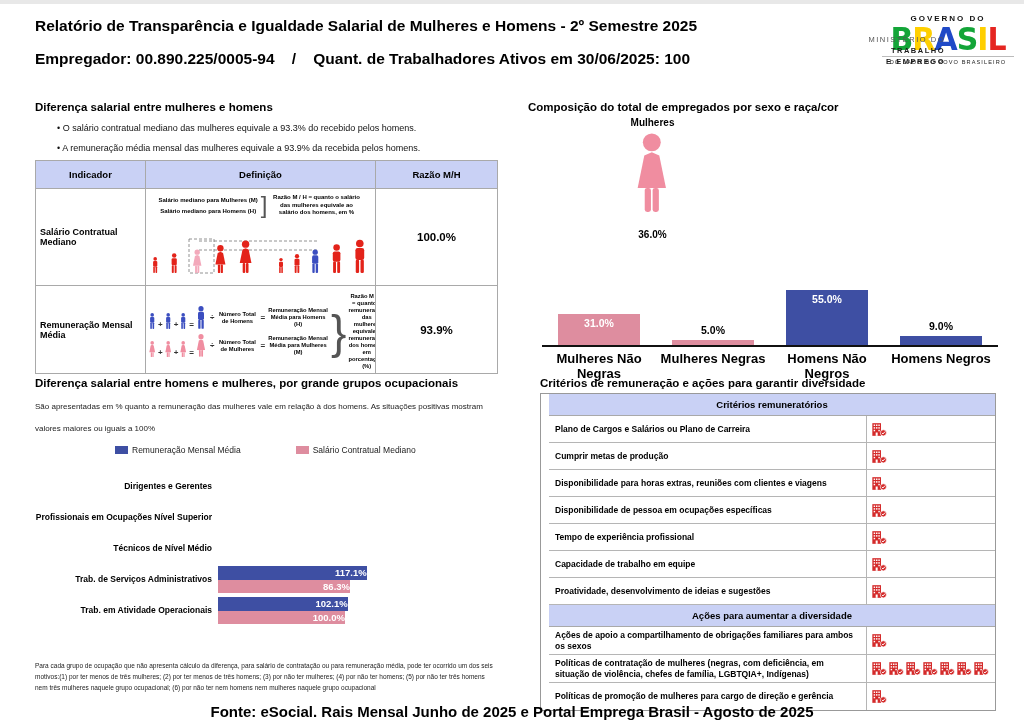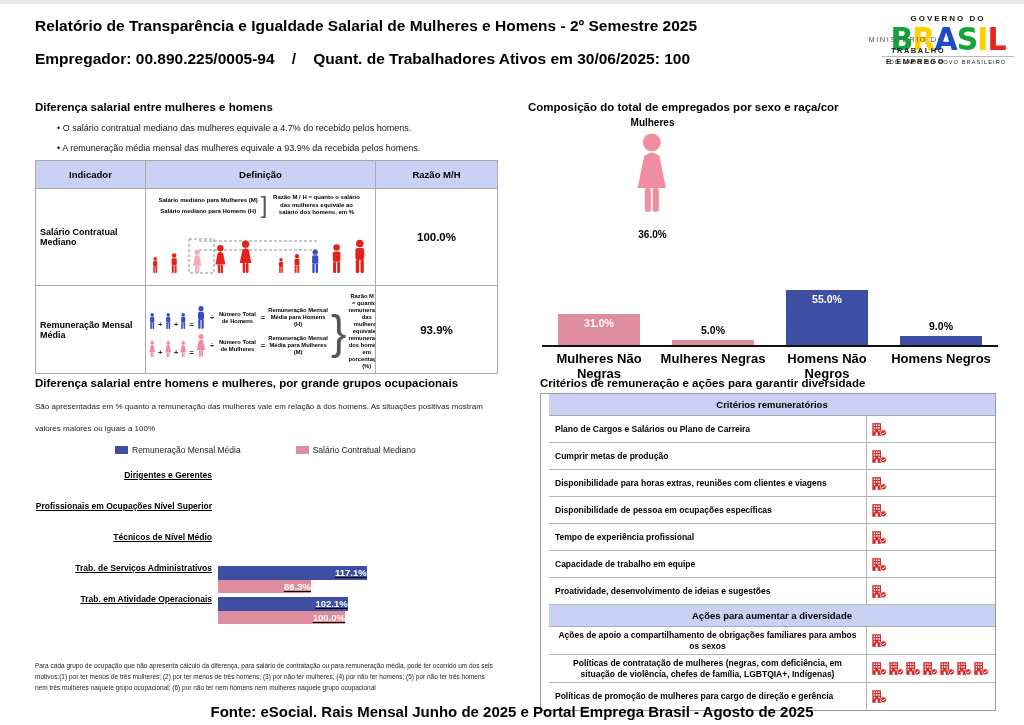--- a/index.html
+++ b/index.html
@@ -53,21 +53,21 @@
   .ftxt.wide { width:62px; }
   .brk2 { font-size:46px; font-weight:300; color:#555; line-height:40px; }
   .def-note2 { width:64px; font-size:5.8px; font-weight:bold; text-align:center; line-height:7px; }
 
   
   .occ-desc { left:35px; top:392px; width:470px; font-size:8px; color:#222; line-height:22px; }
   .occ-legend { left:115px; top:441px; display:flex; gap:55px; }
   .legend-item { display:flex; align-items:center; gap:4px; font-size:8.5px; color:#222; }
   .legend-swatch { width:13px; height:8px; }
   .occ-chart { left:35px; top:467px; width:466px; }
-  .occ-row { display:flex; height:31px;text-decoration:underline; }
+  .occ-row { display:flex; align-items:center; height:31px; }
   .occ-label { width:183px; text-align:right; font-size:8.5px; font-weight:bold; padding-right:6px; line-height:9.5px; }
   .occ-bars { flex:1; display:flex; flex-direction:column; justify-content:center; }
   .occ-bar { height:13.5px; color:#fff; font-size:9.5px; font-weight:bold; text-align:right; line-height:13.5px; }
   .occ-note { left:35px; top:656px; width:462px; font-size:6.5px; color:#222; line-height:11px; }
 
   
   .gender { text-align:center; width:115px; }
   .g-f { left:595px; top:113px; } .g-m { left:820px; top:113px; }
   .glabel { font-size:10px; font-weight:bold; margin-bottom:5px; }
   .gval { font-size:10px; font-weight:bold; margin-top:12px; }
@@ -76,21 +76,21 @@
   .comp-inlabel { position:absolute; width:82px; text-align:center; color:#fff; font-size:10.5px; font-weight:bold; }
   .comp-outlabel { position:absolute; width:82px; text-align:center; color:#000; font-size:10.5px; font-weight:bold; }
   .comp-axis { position:absolute; left:0; width:456px; height:2.4px; background:#111; }
   .comp-cat { position:absolute; width:114px; text-align:center; font-size:13px; font-weight:bold; }
 
   
   .crit-table { left:540px; top:389px; width:456px; border:1px solid #999;padding-left:8px; }
   .crit-band { background:#c9d1f5; border-bottom:1px solid #a9a9a9; font-size:9.5px; font-weight:bold; text-align:center; padding:5px 0; }
   .crit-row { display:flex; min-height:27px; border-bottom:1px solid #b5b5b5; align-items:stretch; }
   .crit-row:last-child { border-bottom:none; }
-  .crit-label { width:318px; border-right:1px solid #b5b5b5; font-size:8.5px; font-weight:bold; line-height:10.5px; padding:3px 6px; display:flex; align-items:center;text-align:center; }
+  .crit-label { width:318px; border-right:1px solid #b5b5b5; font-size:8.5px; font-weight:bold; line-height:10.5px; padding:3px 6px; display:flex; align-items:center; }
   .crit-icons { flex:1; display:flex; align-items:center; gap:1px; padding:2px 4px; }
 
   .src { left:0; top:699px; width:1024px; text-align:center; font-size:15px; font-weight:bold; color:#000; }
 </style>
 </head>
 <body>
 
 <div class="page">
 
   <svg width="0" height="0" style="position:absolute" aria-hidden="true">
@@ -118,21 +118,21 @@
     <div class="gov-bottom">DO LADO DO POVO BRASILEIRO</div>
   </div>
   <div class="abs ministry" id="ministry">
       <div class="m1">MINISTÉRIO DO</div>
       <div class="m2">TRABALHO</div>
       <div class="m3">E EMPREGO</div>
     </div>
 
   <h2 class="abs sec h-q1">Diferença salarial entre mulheres e homens</h2>
   <ul class="abs bullets" id="bullets">
-      <li>O salário contratual mediano das mulheres equivale a 4.7% do recebido pelos homens.</li>
+      <li>O salário contratual mediano das mulheres equivale a 93.3% do recebido pelos homens.</li>
       <li>A remuneração média mensal das mulheres equivale a 93.9% da recebida pelos homens.</li>
     </ul>
 
   <table class="abs ind">
     <colgroup>
         <col style="width:110px">
         <col style="width:230px">
         <col style="width:122px">
       </colgroup>
     <thead>
@@ -279,21 +279,21 @@
         <div class="occ-bars"></div>
       </div>
       <div class="occ-row">
         <div class="occ-label">Técnicos de Nível Médio</div>
         <div class="occ-bars"></div>
       </div>
       <div class="occ-row">
         <div class="occ-label">Trab. de Serviços Administrativos</div>
         <div class="occ-bars">
           <div class="occ-bar" style="width: 148.717px; background: rgb(62, 79, 163);">117.1%</div>
-          <div class="occ-bar" style="width: 93px; background: rgb(222, 141, 159);">86.3%</div>
+          <div class="occ-bar" style="width: 132px; background: rgb(222, 141, 159);">86.3%</div>
         </div>
       </div>
       <div class="occ-row">
         <div class="occ-label">Trab. em Atividade Operacionais</div>
         <div class="occ-bars">
           <div class="occ-bar" style="width: 129.667px; background: rgb(62, 79, 163);">102.1%</div>
           <div class="occ-bar" style="width: 127px; background: rgb(222, 141, 159);">100.0%</div>
         </div>
       </div>
     </div>

